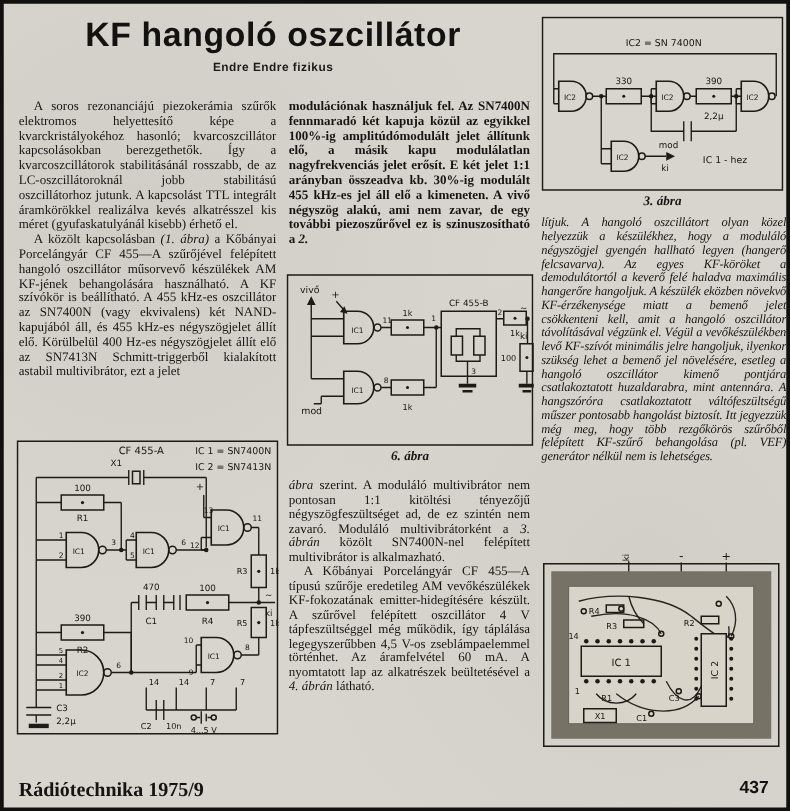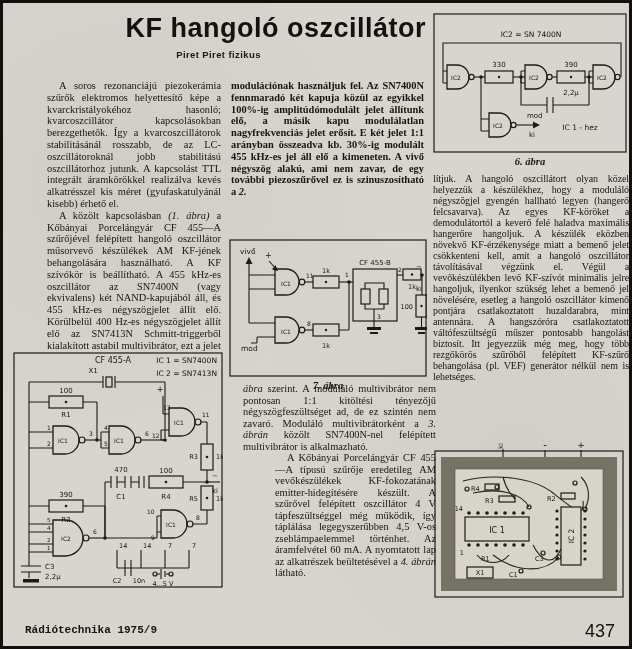--- a/index.html
+++ b/index.html
@@ -7,57 +7,57 @@
     position:relative;width:632px;height:649px;box-sizing:border-box;
     border:3px solid #11100e;
     background:
       radial-gradient(circle at 18% 28%, rgba(110,105,95,0.07), transparent 42%),
       radial-gradient(circle at 82% 72%, rgba(110,105,95,0.06), transparent 40%),
       #d8d5cf;
     font-family:"Liberation Serif", serif;color:#161512;overflow:hidden;
   }
   .masthead{position:absolute;left:8px;top:10px;width:415px;text-align:center;}
   .masthead h1{margin:0;font-family:"Liberation Sans",sans-serif;font-weight:700;
-    font-size:27px;letter-spacing:0.5px;color:#131210;text-align:right;}
+    font-size:27px;letter-spacing:0.5px;color:#131210;}
   .byline{margin-top:5px;font-family:"Liberation Sans",sans-serif;font-weight:700;
     font-size:9.5px;letter-spacing:0.4px;color:#1a1916;}
   .col{position:absolute;text-align:justify;font-size:10.4px;line-height:11.8px;overflow:hidden;}
   .col p{margin:0;}
-  .col p.ind{text-indent:12px;margin-left:32px;}
+  .col p.ind{text-indent:12px;}
   .col-a{left:12px;top:77px;width:206px;height:272px;}
   .col-b1{left:228px;top:77px;width:193px;height:146px;font-weight:bold;}
-  .col-b2{left:240px;top:380px;width:193px;height:242px;line-height:11.5px;}
-  .col-c{left:430px;top:170px;width:196px;height:264px;font-size:10px;line-height:11px;letter-spacing:-0.1px;}
+  .col-b2{left:228px;top:380px;width:193px;height:242px;line-height:11.5px;}
+  .col-c{left:430px;top:170px;width:196px;height:264px;font-size:10px;line-height:11px;letter-spacing:-0.1px;font-style:italic;}
   .it{font-style:italic;}
   .figwrap{position:absolute;}
   .figcap{text-align:center;font-style:italic;font-weight:700;font-size:10.5px;margin-top:3px;color:#171613;}
   .f1{left:10px;top:349px;width:180px;}
-  .f2{left:226px;top:236px;width:198px;}
+  .f2{left:226px;top:216px;width:198px;}
   .f3{left:430px;top:10px;width:194px;}
   .f4{left:430px;top:434px;width:192px;}
   svg{display:block;}
   svg text{font-family:"DejaVu Sans",sans-serif;fill:#17150f;}
   .w{stroke:#1d1b16;stroke-width:1.1;fill:none;}
   .w2{stroke:#1d1b16;stroke-width:1.3;fill:none;}
   .comp{stroke:#1d1b16;stroke-width:1.2;fill:none;}
   .dot{fill:#1d1b16;}
   .gnd{fill:#1d1b16;}
-  .footer{position:absolute;left:22px;top:621px;font-family:Liberation Mono, monospace;
-    font-weight:700;font-size:11px;color:#151411;}
+  .footer{position:absolute;left:12px;top:621px;font-family:Liberation Serif, serif;
+    font-weight:700;font-size:16px;color:#151411;}
   .pagenum{position:absolute;right:14px;top:618px;font-family:"Liberation Sans",sans-serif;
-    font-weight:400;font-size:18px;color:#131210;}
+    font-weight:700;font-size:14px;color:#131210;}
 </style>
 </head>
 <body>
 
 <div class="page">
 
   <div class="masthead">
     <h1>KF hangoló oszcillátor</h1>
-    <div class="byline">Piret Piret fizikus</div>
+    <div class="byline">Endre Endre fizikus</div>
   </div>
 
   <div class="col col-a">
     <p class="ind">A soros rezonanciájú piezokerámia szűrők elektromos helyettesítő képe a kvarckristályokéhoz hasonló; kvarcoszcillátor kapcsolásokban berezgethetők. Így a kvarcoszcillátorok stabilitásánál rosszabb, de az LC-oszcillátoroknál jobb stabilitású oszcillátorhoz jutunk. A kapcsolást TTL integrált áramkörökkel realizálva kevés alkatrésszel kis méret (gyufaskatulyánál kisebb) érhető el.</p>
     <p class="ind"><span>A közölt kapcsolásban </span><span class="it">(1. ábra)</span><span> a Kőbányai Porcelángyár CF 455—A szűrőjével felépített hangoló oszcillátor műsorvevő készülékek AM KF-jének behangolására használható. A KF szívókör is beállítható. A 455 kHz-es oszcillátor az SN7400N (vagy ekvivalens) két NAND-kapujából áll, és 455 kHz-es négyszögjelet állít elő. Körülbelül 400 Hz-es négyszögjelet állít elő az SN7413N Schmitt-triggerből kialakított astabil multivibrátor, ezt a jelet</span></p>
   </div>
 
   <div class="col col-b1">
     <p><span>modulációnak használjuk fel. Az SN7400N fennmaradó két kapuja közül az egyikkel 100%-ig amplitúdómodulált jelet állítunk elő, a másik kapu modulálatlan nagyfrekvenciás jelet erősít. E két jelet 1:1 arányban összeadva kb. 30%-ig modulált 455 kHz-es jel áll elő a kimeneten. A vivő négyszög alakú, ami nem zavar, de egy további piezoszűrővel ez is szinuszosítható a </span><span class="it">2.</span></p>
   </div>
@@ -307,21 +307,21 @@
         <text x="12" y="112" font-size="7.5">mod</text>
         <path class="w" d="M28,98 V104 M22,104 H28"></path>
       </g>
       <g>
         <rect x="84" y="85" width="26" height="12" class="comp"></rect>
           <circle cx="97" cy="91" r="1.2" class="dot"></circle>
         <text x="97" y="109" font-size="6.5" text-anchor="middle">1k</text>
         <path class="w" d="M110,91 H120 M120,91 V43"></path>
       </g>
     </svg>
-    <div class="figcap">7. ábra</div>
+    <div class="figcap">6. ábra</div>
   </div>
 
   <div class="figwrap f3">
     <svg width="194" height="140" viewBox="0 0 194 140">
       <rect x="1" y="1" width="192" height="138" class="comp"></rect>
       <text x="98" y="24" font-size="7.5" text-anchor="middle">IC2 = SN 7400N</text>
 
       <path class="w" d="M188,64 V30 H10 V70 M10,58 H14 M10,70 H14"></path>
 
       <g>
@@ -379,21 +379,21 @@
             <circle cx="24.5" cy="12" r="2.6" class="comp"></circle>
           </g>
         <text x="65" y="115" font-size="6" text-anchor="middle">IC2</text>
         <path class="w" d="M83,112 H100"></path>
         <path d="M100,108.5 l7,3.5 -7,3.5 z" class="dot"></path>
         <text x="94" y="105" font-size="7">mod</text>
         <text x="96" y="124" font-size="7">ki</text>
         <text x="147" y="117" font-size="7.5" text-anchor="middle">IC 1 - hez</text>
       </g>
     </svg>
-    <div class="figcap">6. ábra</div>
+    <div class="figcap">3. ábra</div>
   </div>
 
   <div class="figwrap f4">
     <svg width="192" height="162" viewBox="0 0 192 162">
       <text transform="rotate(-90 70 9)" x="70" y="9" font-size="7" text-anchor="middle">ki</text>
       <text x="112" y="11" font-size="10" text-anchor="middle">-</text>
       <text x="148" y="11" font-size="9" text-anchor="middle">+</text>
       <path class="w" d="M70,12 V40 M112,13 V34 M148,13 V34"></path>
       <rect x="2" y="14" width="188" height="146" class="comp"></rect>
       <rect x="8" y="20" width="176" height="134" fill="#767265"></rect>

